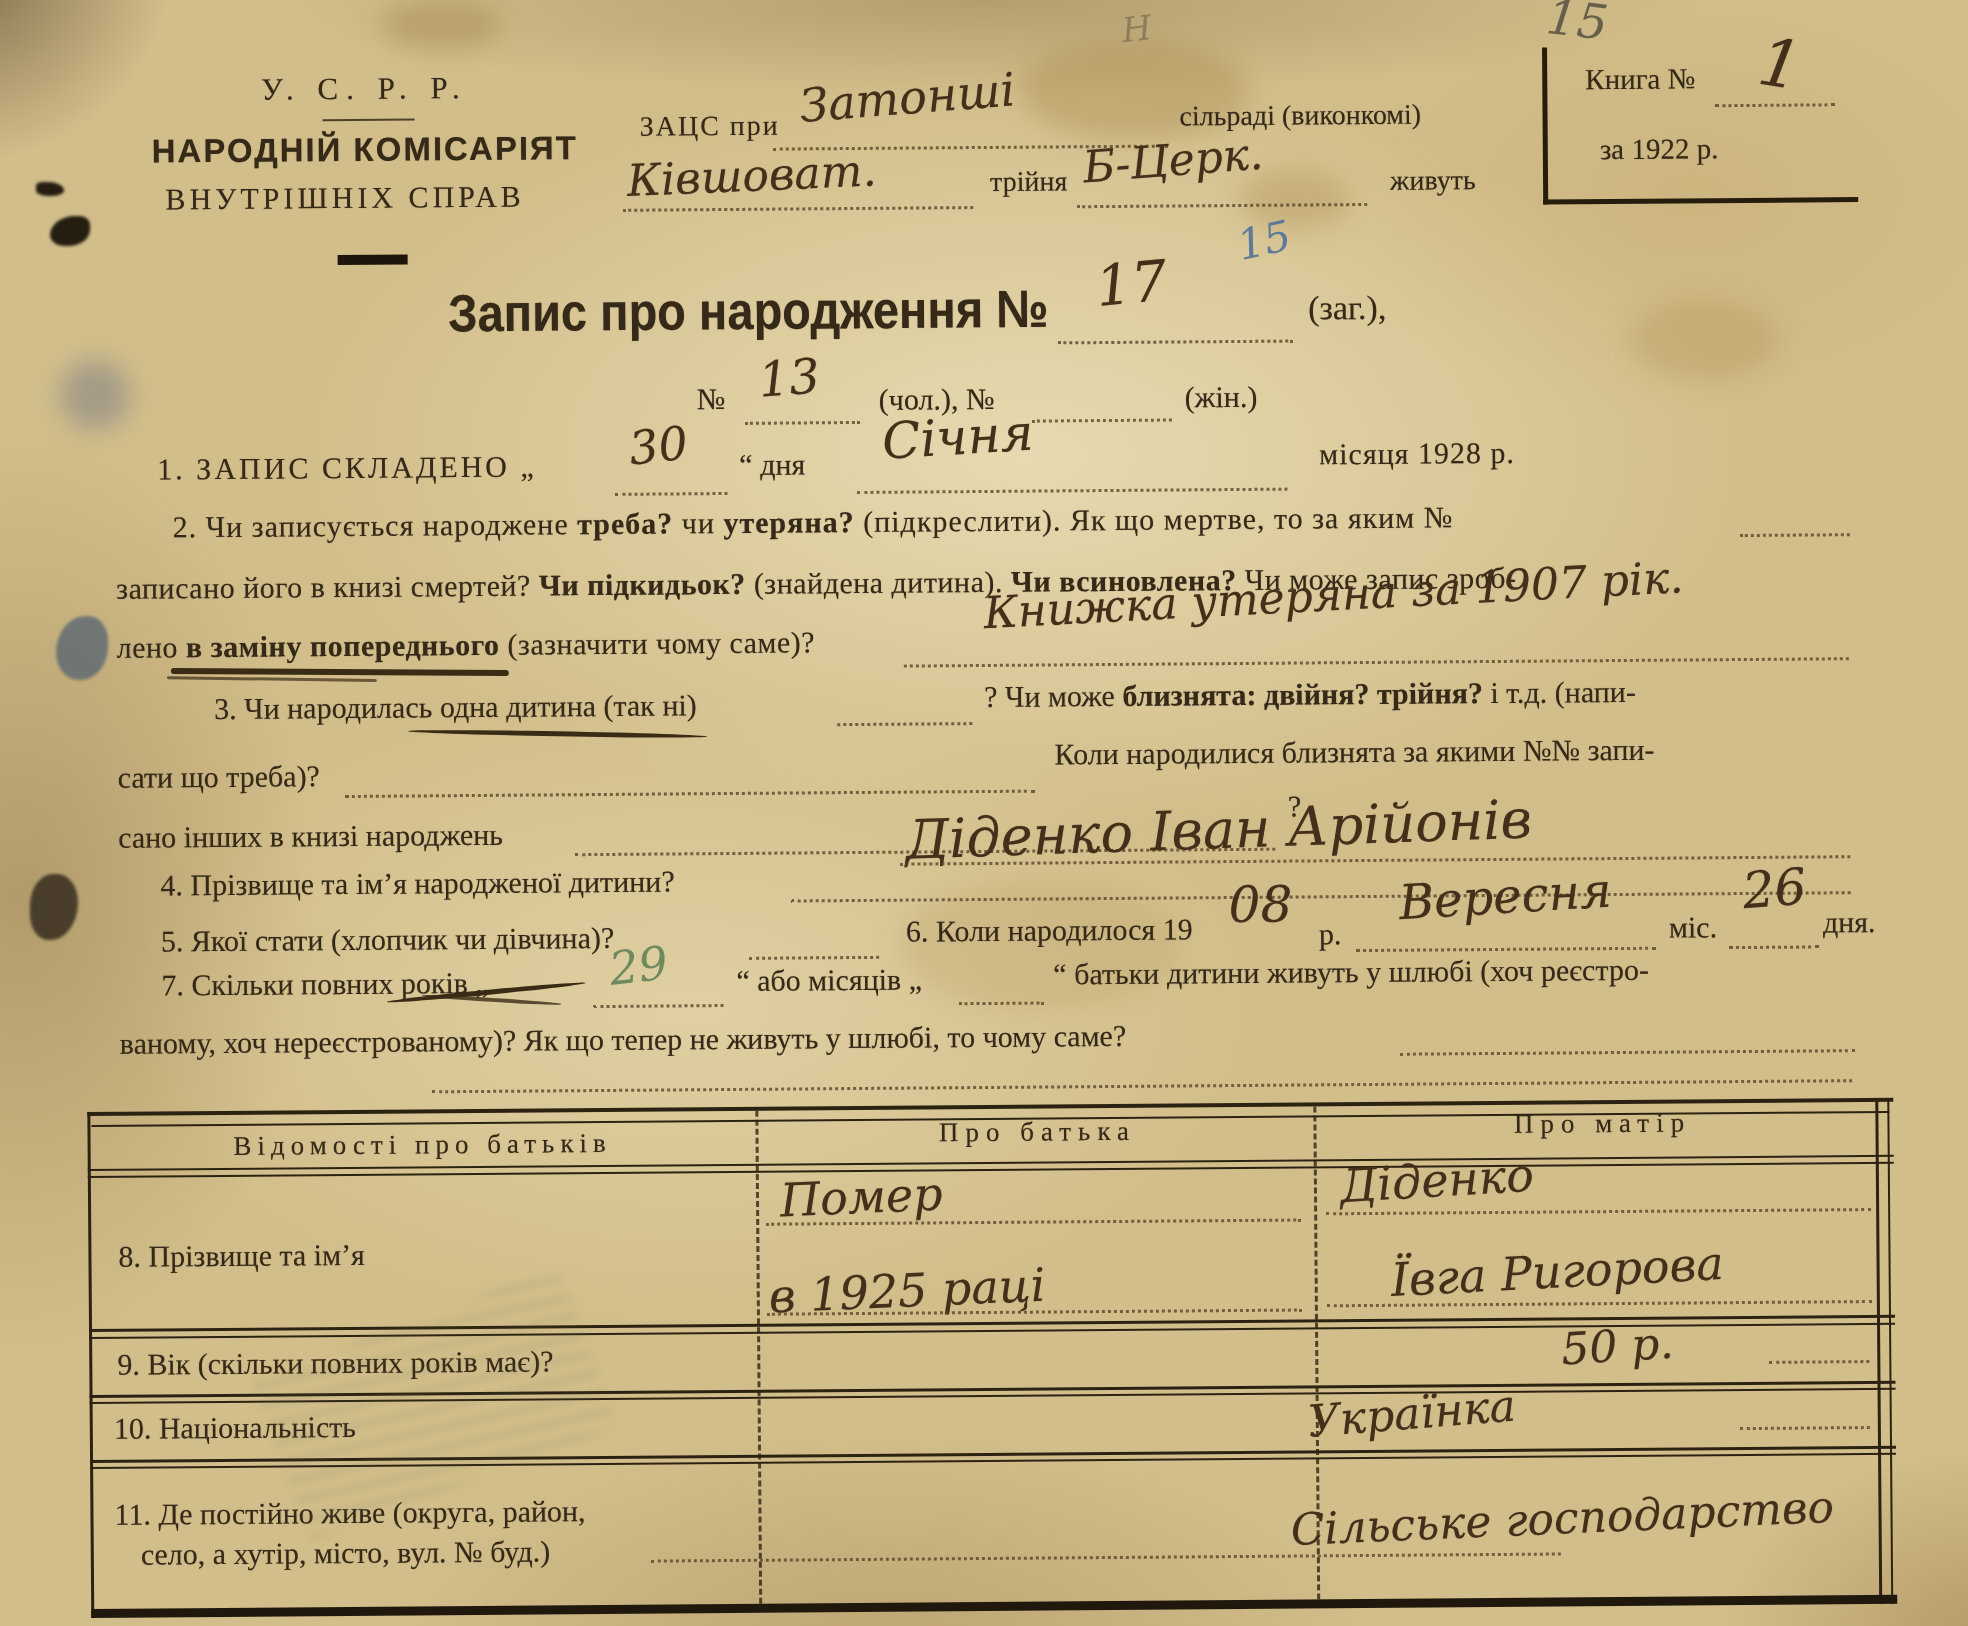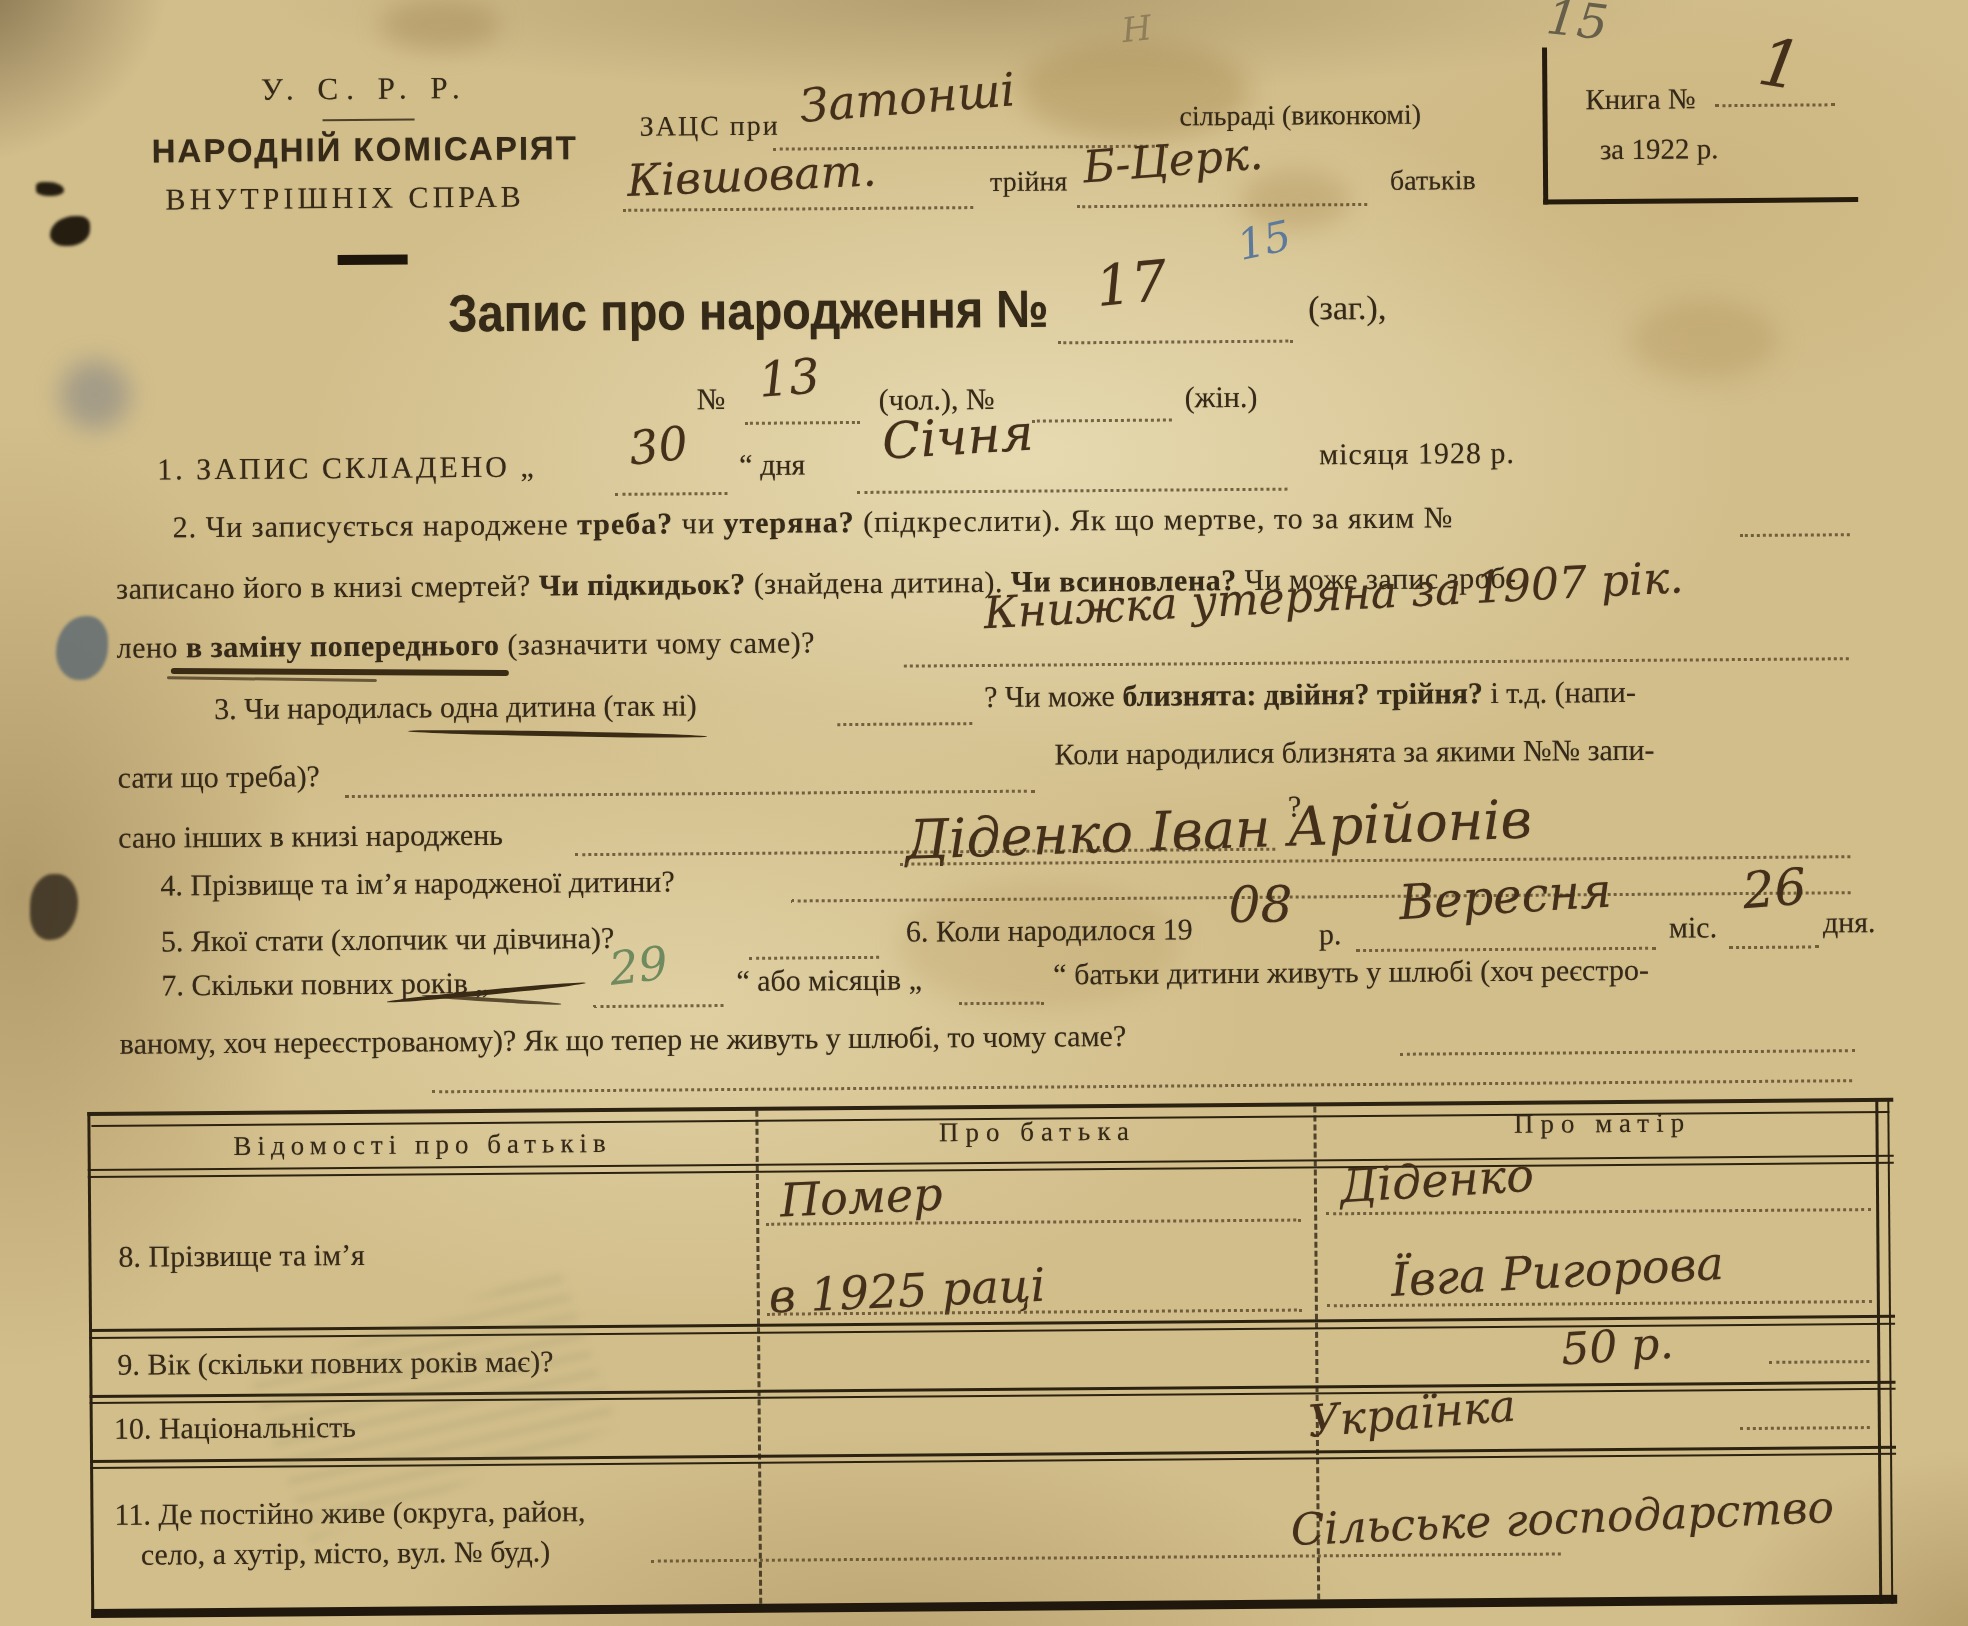--- a/index.html
+++ b/index.html
@@ -64,24 +64,24 @@
 
     <div class="print" style="left:645px;top:108px;font-size:28px;letter-spacing:2px;">ЗАЦС при</div>
     <div class="hw" style="left:805px;top:70px;font-size:46px;transform:rotate(-4deg);">Затонші</div>
     <div class="dots" style="left:778px;top:146px;width:395px;"></div>
     <div class="print" style="left:1185px;top:102px;font-size:28px;">сільраді (виконкомі)</div>
     <div class="hw" style="left:632px;top:148px;font-size:44px;transform:rotate(-2deg);">Ківшоват.</div>
     <div class="dots" style="left:628px;top:206px;width:350px;"></div>
     <div class="print" style="left:995px;top:166px;font-size:28px;">трійня</div>
     <div class="hw" style="left:1088px;top:136px;font-size:44px;transform:rotate(-4deg);">Б-Церк.</div>
     <div class="dots" style="left:1082px;top:206px;width:290px;"></div>
-    <div class="print" style="left:1395px;top:168px;font-size:28px;">батьків</div>
+    <div class="print" style="left:1395px;top:168px;font-size:28px;">живуть</div>
 
     <div style="position:absolute;left:1548px;top:52px;width:310px;height:152px;border-left:5px solid #251c0e;border-bottom:5px solid #251c0e;">
-      <div class="print" style="left:38px;top:36px;font-size:29px;">Книга №</div>
+      <div class="print" style="left:38px;top:16px;font-size:29px;">Книга №</div>
       <div class="dots" style="left:168px;top:58px;width:120px;"></div>
       <div class="hw" style="left:212px;top:-20px;font-size:66px;transform:rotate(10deg);">1</div>
       <div class="print" style="left:52px;top:86px;font-size:29px;">за 1922 р.</div>
     </div>
 
     <div class="print sans b" style="left:452px;top:278px;font-size:47px;letter-spacing:0px;transform:scale(1,1.12);transform-origin:left top;">Запис про народження №</div>
     <div class="hw" style="left:1100px;top:252px;font-size:56px;transform:rotate(-5deg);">17</div>
     <div class="hw blue" style="left:1242px;top:218px;font-size:42px;transform:rotate(-12deg);">15</div>
     <div class="dots" style="left:1062px;top:342px;width:235px;"></div>
     <div class="print" style="left:1312px;top:292px;font-size:34px;">(заг.),</div>

